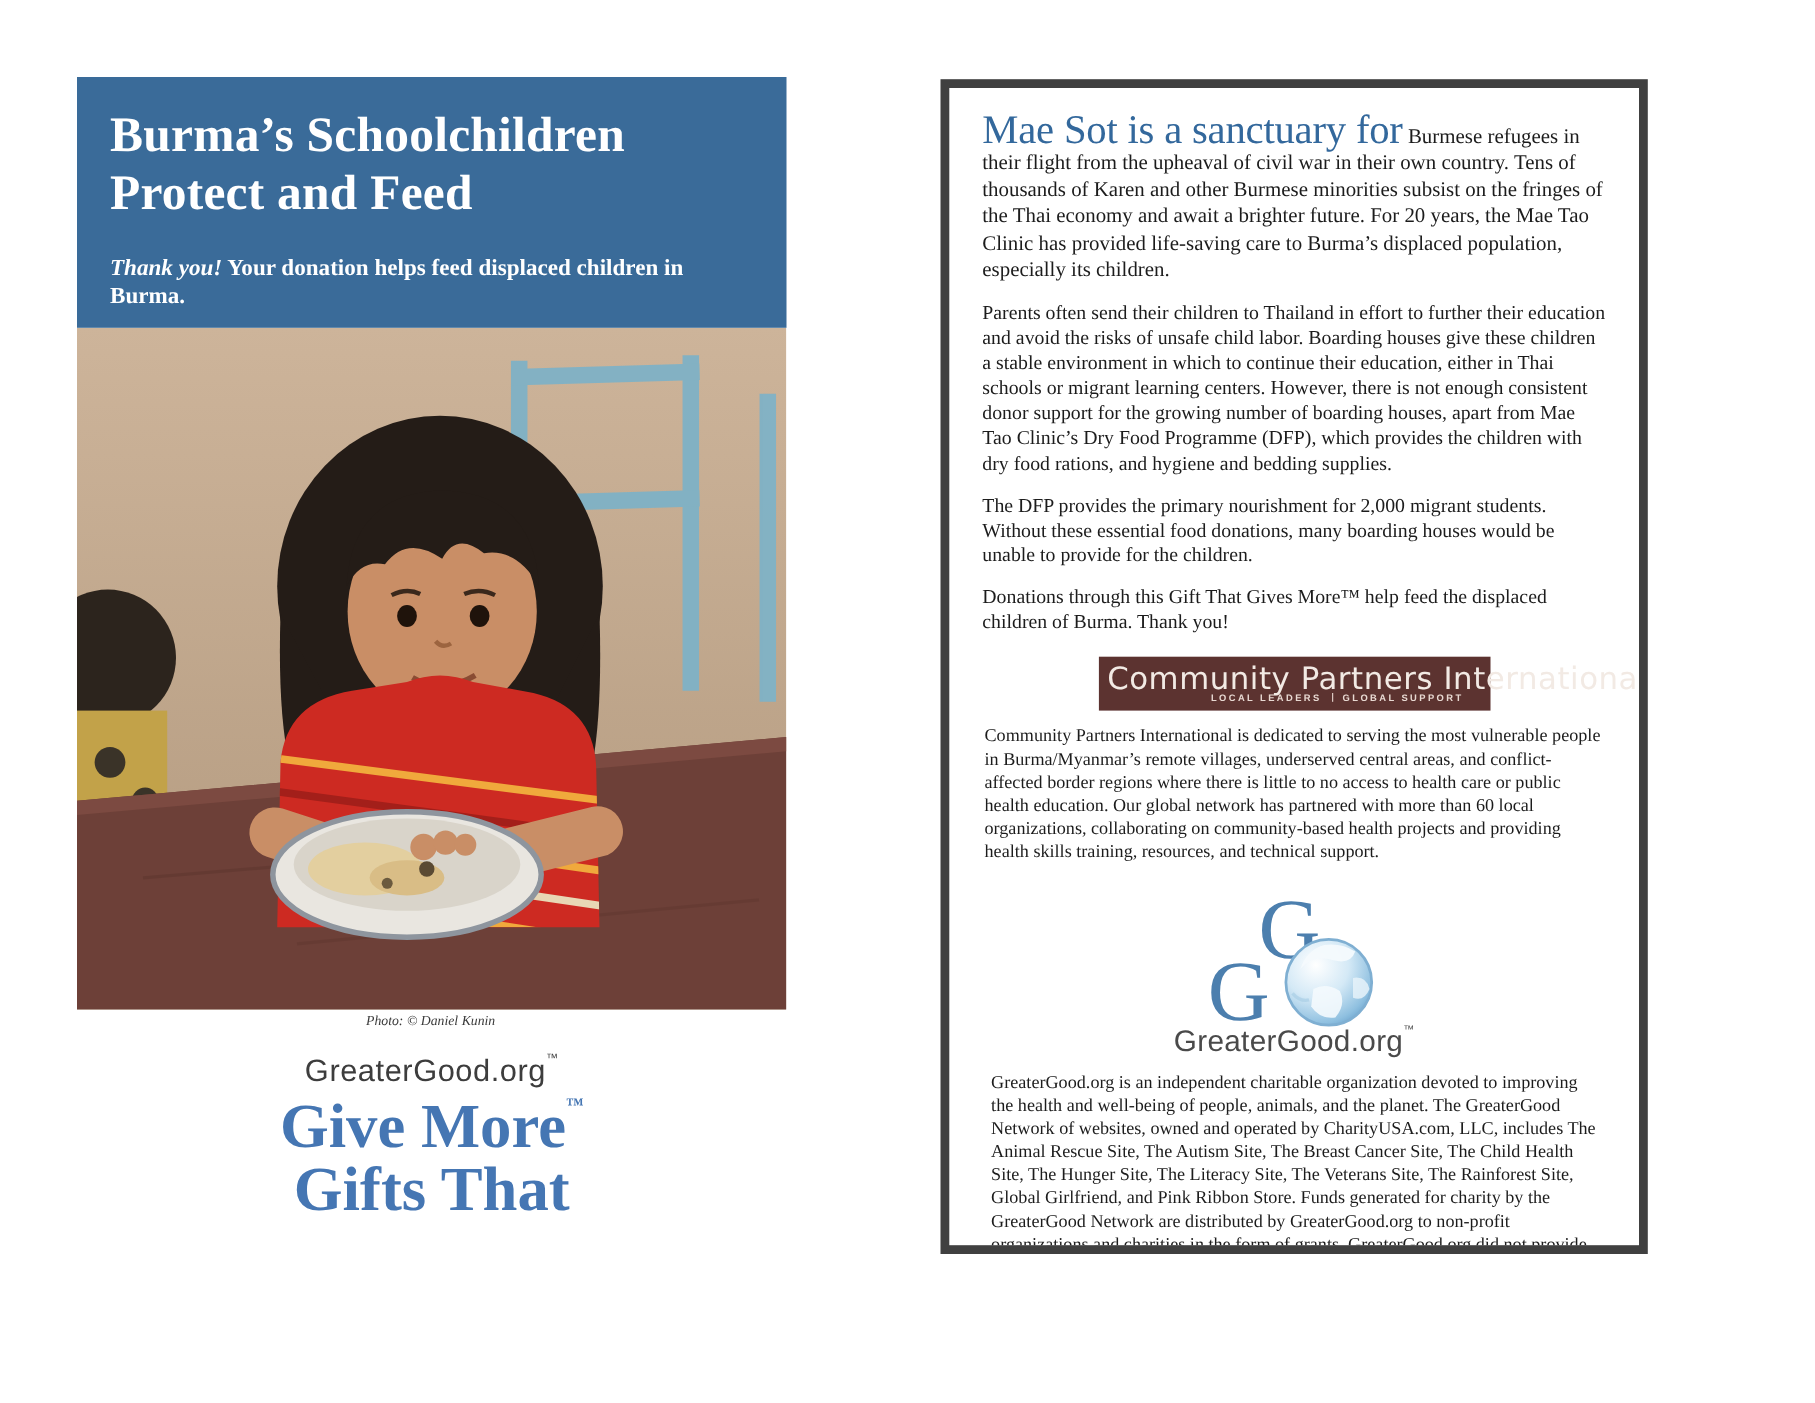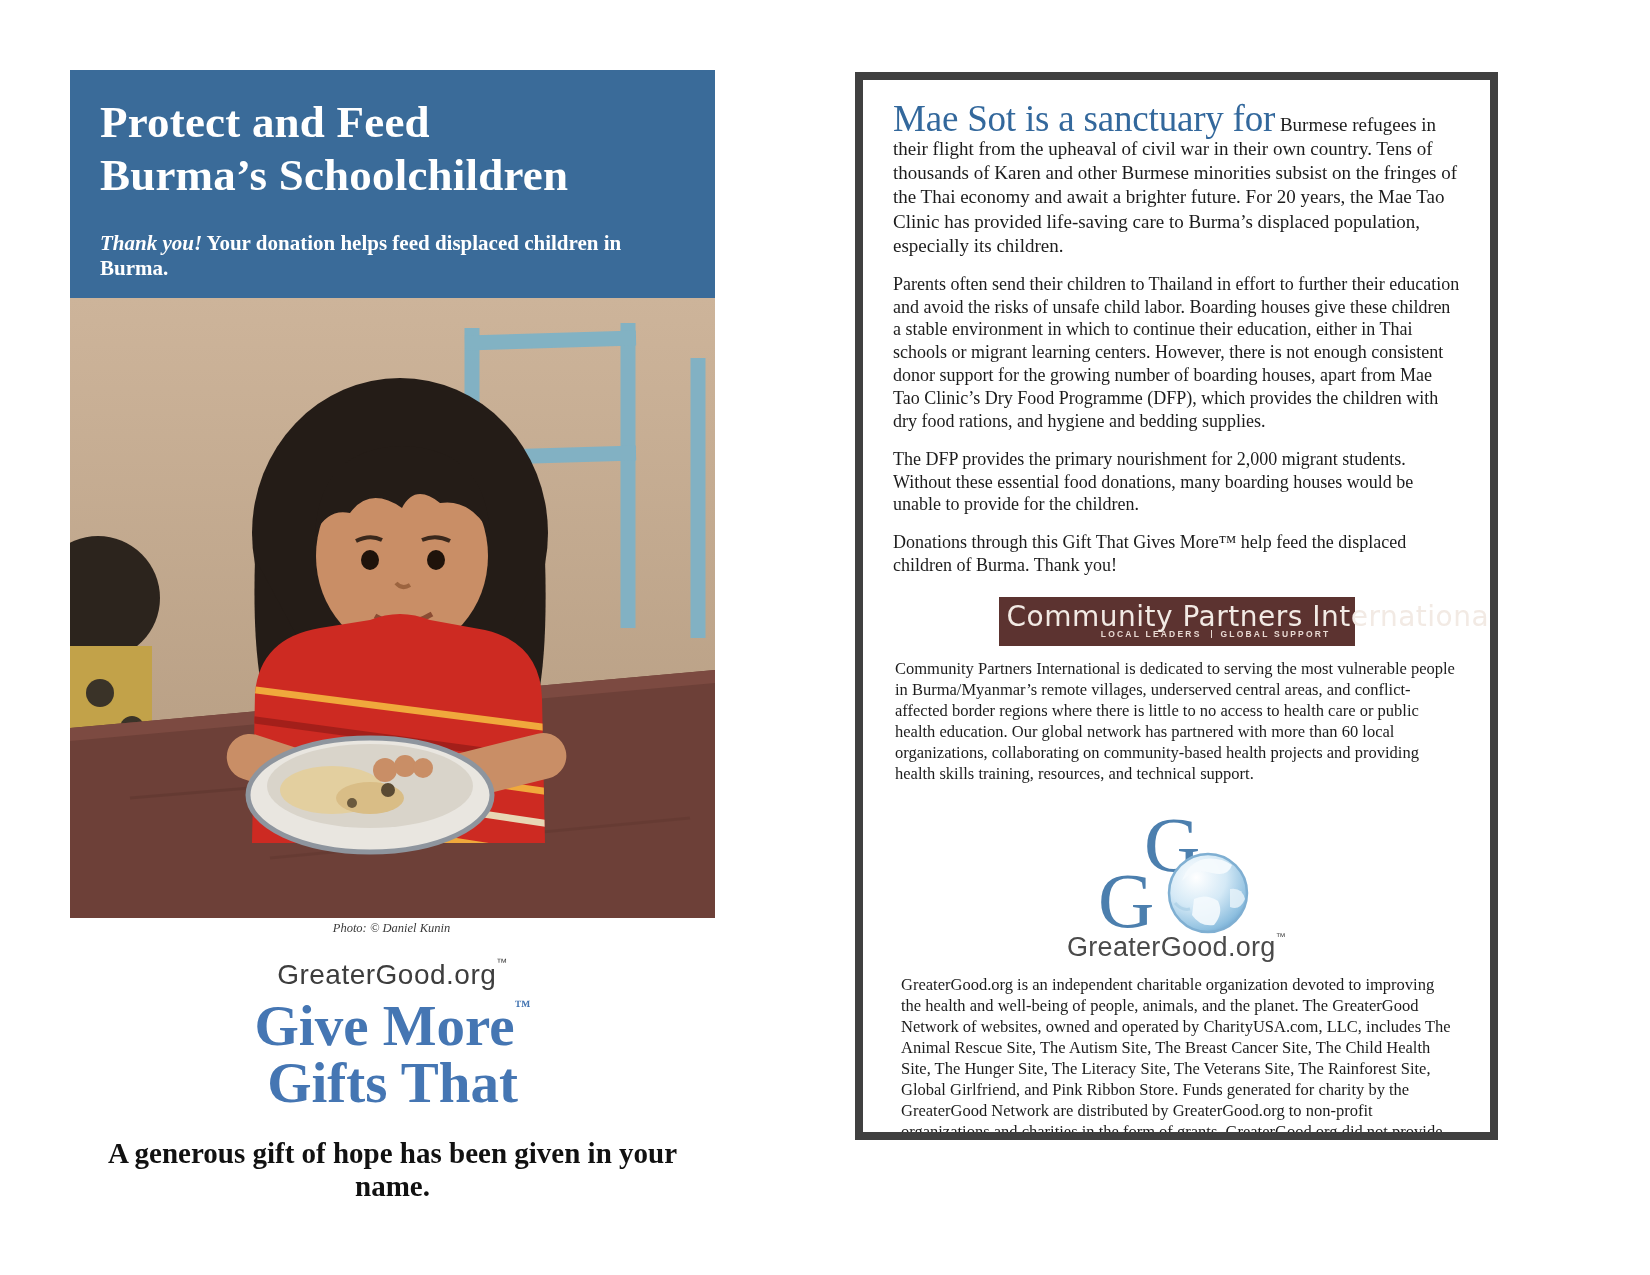--- a/index.html
+++ b/index.html
@@ -48,22 +48,22 @@
 </style>
 </head>
 <body>
 
 <div class="page">
 
   <div class="left-panel">
 
     <div class="gift-header">
       <div class="gift-title">
+        <div>Burma’s Schoolchildren</div>
         <div>Protect and Feed</div>
-        <div>Burma’s Schoolchildren</div>
       </div>
       <div class="gift-subtitle"><em>Thank you!</em><span> Your donation helps feed displaced children in Burma.</span></div>
     </div>
 
     <div class="photo-wrap">
       <svg width="645" height="620" viewBox="0 0 645 620">
         <defs>
           <linearGradient id="wall" x1="0" y1="0" x2="0" y2="1">
             <stop offset="0" stop-color="#cdb49a"></stop>
               <stop offset="1" stop-color="#b2997e"></stop>
@@ -137,21 +137,20 @@
 
     <div class="photo-credit">Photo: © Daniel Kunin</div>
 
     <div class="gg-word"><span>GreaterGood.org</span><sup>™</sup></div>
 
     <div class="gift-big">
       <div><span>Give More</span><sup>™</sup></div>
       <div>Gifts That</div>
     </div>
 
-    <div class="left-footer">A generous gift of hope has been given in your name.</div>
   </div>
 
   <div class="right-panel">
 
     <p class="intro">
       <span class="lead">Mae Sot is a sanctuary for</span>
       <span>Burmese refugees in their flight from the upheaval of civil war in their own country. Tens of thousands of Karen and other Burmese minorities subsist on the fringes of the Thai economy and await a brighter future. For 20 years, the Mae Tao Clinic has provided life-saving care to Burma’s displaced population, especially its children.</span>
     </p>
 
     <p class="body-p">Parents often send their children to Thailand in effort to further their education and avoid the risks of unsafe child labor. Boarding houses give these children a stable environment in which to continue their education, either in Thai schools or migrant learning centers. However, there is not enough consistent donor support for the growing number of boarding houses, apart from Mae Tao Clinic’s Dry Food Programme (DFP), which provides the children with dry food rations, and hygiene and bedding supplies.</p>

